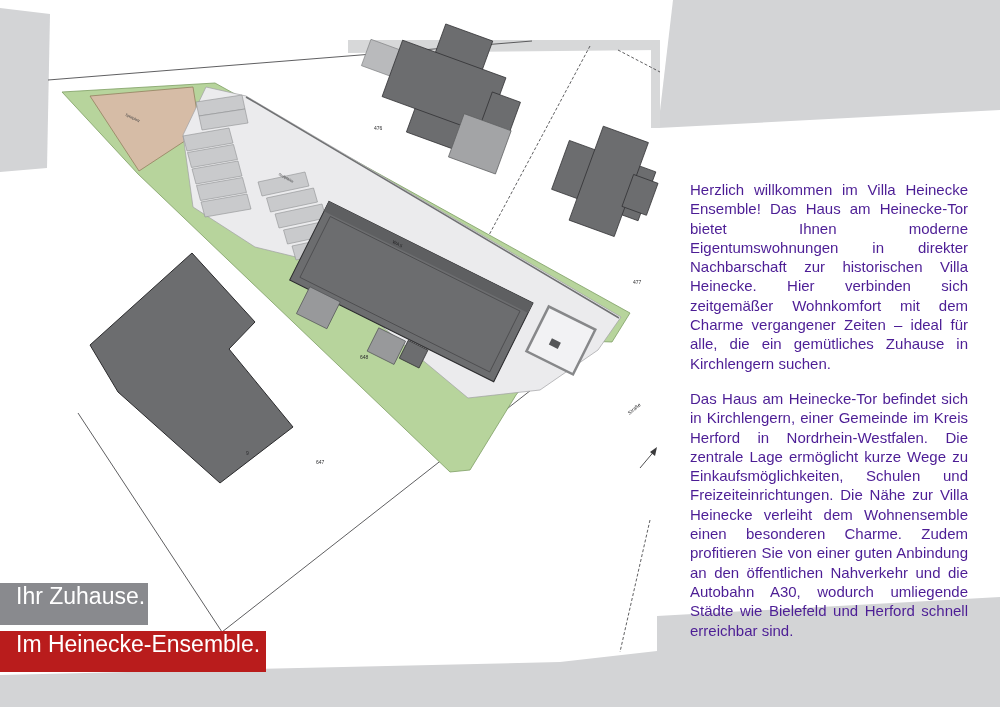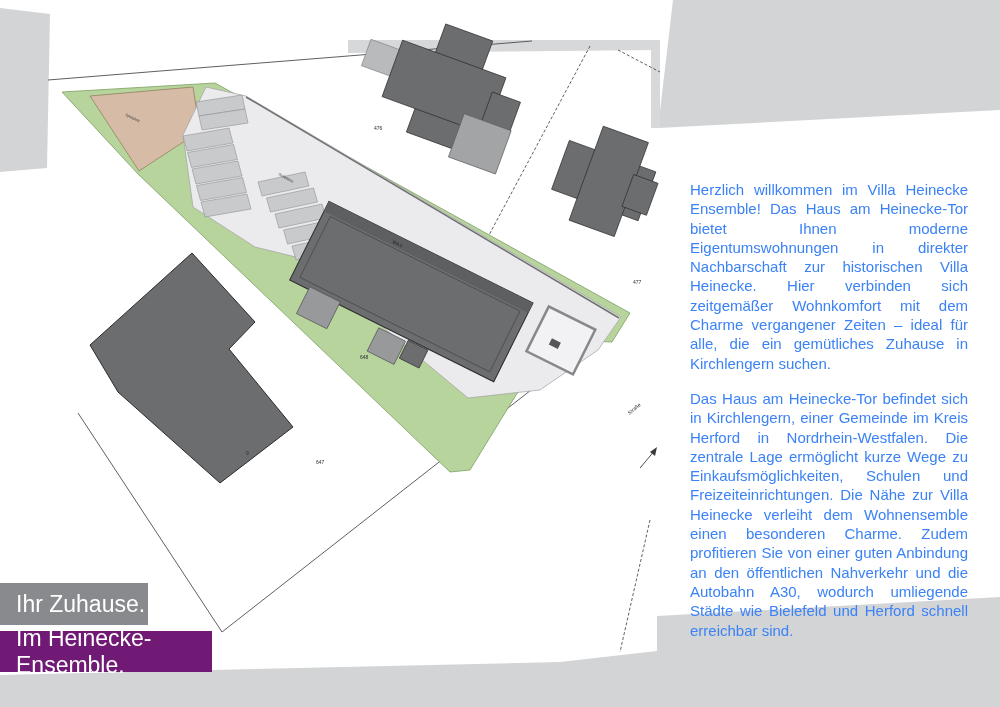--- a/index.html
+++ b/index.html
@@ -1,26 +1,26 @@
 <!DOCTYPE html>
 <html><head>
 <meta charset="utf-8">
 <style>
   html,body{margin:0;padding:0;background:#ffffff;}
   .page{position:relative;width:1000px;height:707px;background:#ffffff;overflow:hidden;
         font-family:"Liberation Sans",sans-serif;}
   .plan-svg{position:absolute;left:0;top:0;width:1000px;height:707px;}
-  .text-col{position:absolute;left:690px;top:180px;width:278px;color:#3b82f6;
+  .text-col{position:absolute;left:690px;top:180px;width:278px;color:#4c1d95;
             font-size:15px;line-height:19.3px;text-align:justify;}
   .text-col p{margin:0;}
   .text-col p + p{margin-top:16px;}
-  .banner{position:absolute;left:0;display:flex;align-items:center;
+  .banner{position:absolute;left:0;display:flex;align-items:flex-start;
           color:#ffffff;font-size:23px;padding-left:16px;box-sizing:border-box;}
   .banner-gray{top:583px;width:148px;height:42px;background:#898a8e;}
-  .banner-red{top:631px;width:212px;height:41px;background:#701a75;}
+  .banner-red{top:631px;width:266px;height:41px;background:#b91c1c;}
   .lbl{font-size:5px;fill:#2c2c2e;}
   .lbl-tiny{font-size:3.6px;fill:#3a3a3c;}
 </style>
 </head>
 <body>
 
 <div class="page">
 
   <svg class="plan-svg" viewBox="0 0 1000 707">
 

